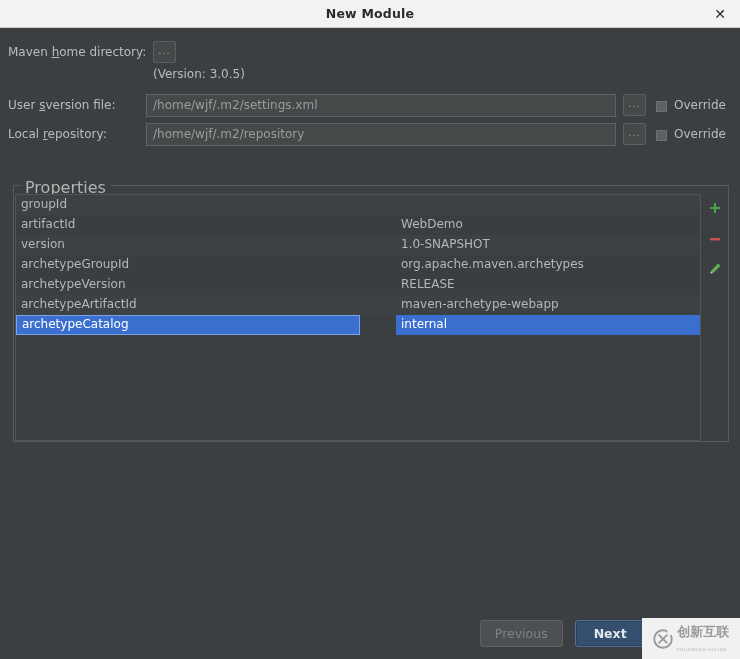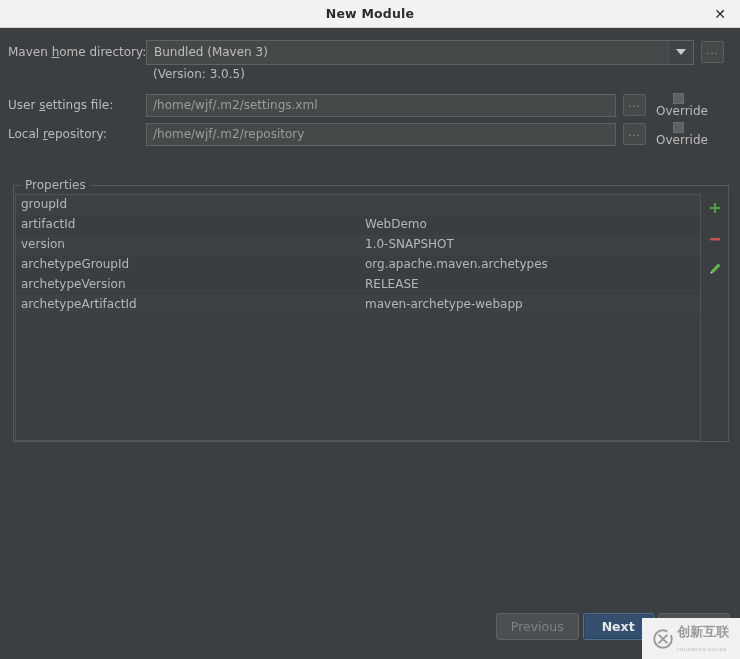--- a/index.html
+++ b/index.html
@@ -160,24 +160,23 @@
   }
 
   .version-text {
     margin-left: 153px;
     font-size: 12px;
     color: #bbbbbb;
   }
 
   .checkbox-wrap {
     display: flex;
-    align-items: center;
+    align-items: flex-end;
     margin-left: 10px;
     cursor: pointer;
-    flex-direction: column;
   }
   .checkbox-box {
     width: 11px;
     height: 11px;
     background: #5d6162;
     border: 1px solid #6b7071;
     box-sizing: border-box;
     margin-right: 7px;
   }
   .checkbox-label {
@@ -195,21 +194,21 @@
     height: 257px;
     border: 1px solid #555a5c;
     box-sizing: border-box;
   }
   .props-legend {
     position: absolute;
     left: 7px;
     top: -8px;
     background: #3c3f41;
     padding: 0 4px;
-    font-size: 12px;
+    font-size: 16px;
     color: #b4b4b4;
   }
 
   .table-area {
     position: absolute;
     left: 1px;
     top: 8px;
     width: 714px;
     height: 247px;
     display: flex;
@@ -219,20 +218,21 @@
     background: #3a3f42;
     border: 1px solid #4e5355;
     box-sizing: border-box;
     overflow: hidden;
   }
   .prop-row {
     display: flex;
     height: 20px;
     align-items: center;
     box-sizing: border-box;
+    gap: 36px;
   }
   .prop-row.odd  { background: #3c4144; }
   .prop-row.even { background: #393e41; }
   .prop-row.selected { background: transparent; }
   .prop-cell-key {
     width: 344px;
     padding-left: 5px;
     box-sizing: border-box;
     font-size: 12px;
     color: #b5b7b8;
@@ -277,24 +277,24 @@
     display: flex;
     align-items: center;
     justify-content: center;
     cursor: pointer;
   }
 
   
   .footer {
     position: absolute;
     right: 10px;
-    bottom: 20px;
-    display: flex;
-    align-items: center;
-    gap: 4px;
+    bottom: 13px;
+    display: flex;
+    align-items: center;
+    gap: 12px;
   }
   .btn {
     min-width: 71px;
     height: 27px;
     padding: 0 14px;
     box-sizing: border-box;
     background: #4c5052;
     border: 1px solid #5d6264;
     border-radius: 3px;
     color: #bcbcbc;
@@ -360,35 +360,29 @@
 
   <div class="titlebar">
     <span class="titlebar-title">New Module</span>
     <span class="titlebar-close">✕</span>
   </div>
 
   <div class="content">
 
     <div class="form-row row-maven">
       <span class="field-label"><span>Maven </span><span class="mn">h</span><span>ome directory:</span></span>
-      <div class="combo-wrap">
-        <span class="combo-text">Bundled (Maven 3)</span>
-        <span class="combo-arrow">
-            <i></i>
-          </span>
-      </div>
       <div class="dots-btn">...</div>
     </div>
 
     <div class="form-row row-version">
       <span class="version-text">(Version: 3.0.5)</span>
     </div>
 
     <div class="form-row row-settings">
-      <span class="field-label"><span>User </span><span class="mn">s</span><span>ettings file:</span></span>
+      <span class="field-label"><span>User </span><span class="mn">s</span><span>version file:</span></span>
       <div class="txtfield" style="width:470px;">/home/wjf/.m2/settings.xml</div>
       <div class="dots-btn">...</div>
       <div class="checkbox-wrap">
         <span class="checkbox-box"></span>
         <span class="checkbox-label">Override</span>
       </div>
     </div>
 
     <div class="form-row row-local">
       <span class="field-label"><span>Local </span><span class="mn">r</span><span>epository:</span></span>
@@ -419,20 +413,24 @@
               <div class="prop-cell-key">archetypeGroupId</div>
               <div class="prop-cell-val">org.apache.maven.archetypes</div>
             </div>
             <div class="prop-row even">
               <div class="prop-cell-key">archetypeVersion</div>
               <div class="prop-cell-val">RELEASE</div>
             </div>
             <div class="prop-row odd">
               <div class="prop-cell-key">archetypeArtifactId</div>
               <div class="prop-cell-val">maven-archetype-webapp</div>
+            </div>
+            <div class="prop-row odd selected">
+              <div class="prop-cell-key">archetypeCatalog</div>
+              <div class="prop-cell-val">internal</div>
             </div>
           </div>
         <div class="table-toolbar">
           <span class="tb-btn">
             <svg width="14" height="14" viewBox="0 0 14 14">
                 <path d="M6 1h2v4h4v2H8v4H6V7H2V5h4z" fill="#4aa544"></path>
               </svg>
           </span>
           <span class="tb-btn">
             <svg width="14" height="14" viewBox="0 0 14 14">

